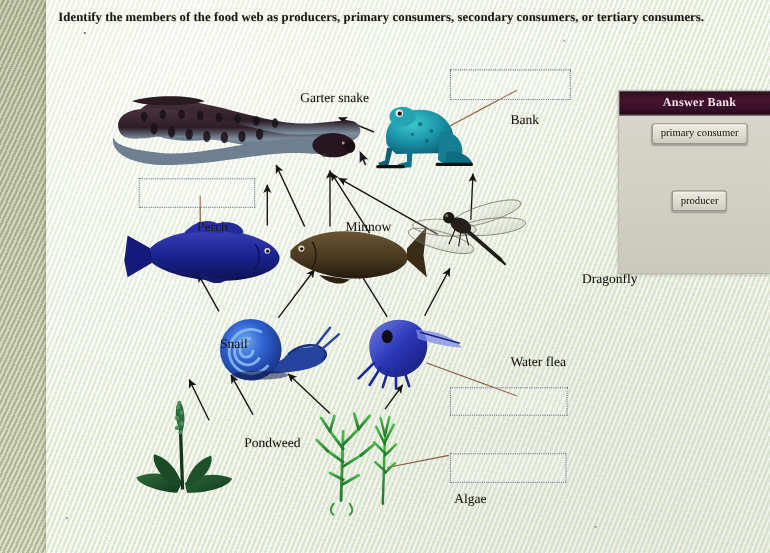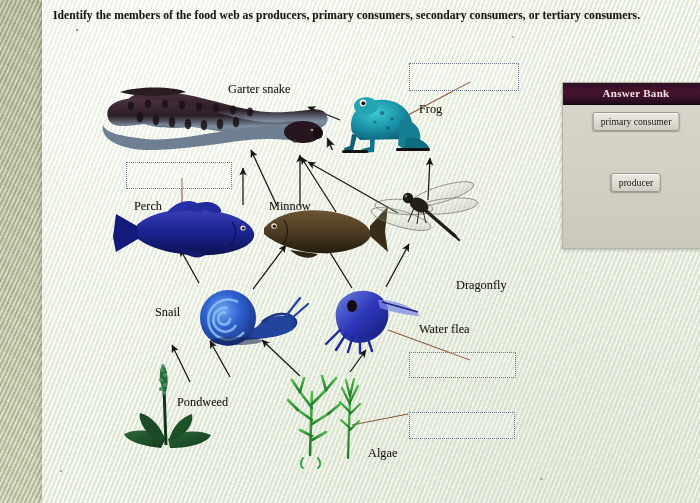--- a/index.html
+++ b/index.html
@@ -38,20 +38,21 @@
     font-size:11.6px;color:#1a1712;letter-spacing:.05px;
     font-family:"Liberation Serif", serif;font-weight:600;
     text-shadow:0 0 1px rgba(120,115,95,.35);
   }
 
   
   .lab{
     position:absolute;font-size:12.3px;color:#151210;
     font-family:"Liberation Serif", serif;white-space:nowrap;
     text-shadow:0 0 1px rgba(150,145,120,.4);
+    padding-left:45px;
   }
 
   
   .drop{
     position:absolute;border:1.4px dotted #6f7690;background:rgba(255,255,255,.16);
   }
 
   
   svg.arrows{position:absolute;left:0;top:0;width:700px;height:503px;overflow:visible;}
 
@@ -352,24 +353,24 @@
           <path d="M350,430 L359,421"></path>
       </g>
       <g stroke-width="1.8" stroke="#2f9c3a">
         <path d="M303,458 C300,462 300,466 303,468"></path>
         <path d="M318,458 C321,462 321,466 318,468"></path>
       </g>
     </g>
   </svg>
 
   <div class="lab" style="left:228px;top:82px;">Garter snake</div>
-  <div class="lab" style="left:419px;top:102px;">Frog</div>
+  <div class="lab" style="left:419px;top:102px;">Bank</div>
   <div class="lab" style="left:134px;top:199px;">Perch</div>
   <div class="lab" style="left:269px;top:199px;">Minnow</div>
-  <div class="lab" style="left:456px;top:246px;margin-top:32px;">Dragonfly</div>
+  <div class="lab" style="left:484px;top:246px;">Dragonfly</div>
   <div class="lab" style="left:155px;top:305px;">Snail</div>
   <div class="lab" style="left:419px;top:322px;">Water flea</div>
   <div class="lab" style="left:177px;top:395px;text-align:right;">Pondweed</div>
   <div class="lab" style="left:368px;top:446px;">Algae</div>
 
   <div class="drop" style="left:409px;top:63px;width:108px;height:26px;"></div>
   <div class="drop" style="left:126px;top:162px;width:104px;height:25px;"></div>
   <div class="drop" style="left:409px;top:352px;width:105px;height:24px;"></div>
   <div class="drop" style="left:409px;top:412px;width:104px;height:25px;"></div>
 

